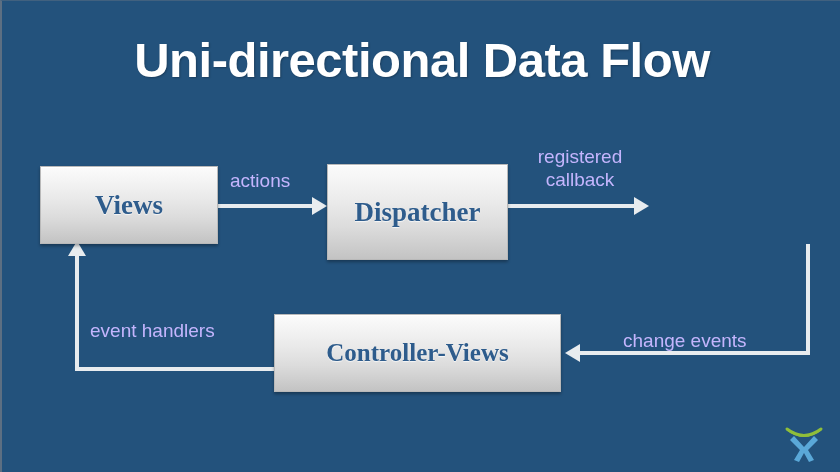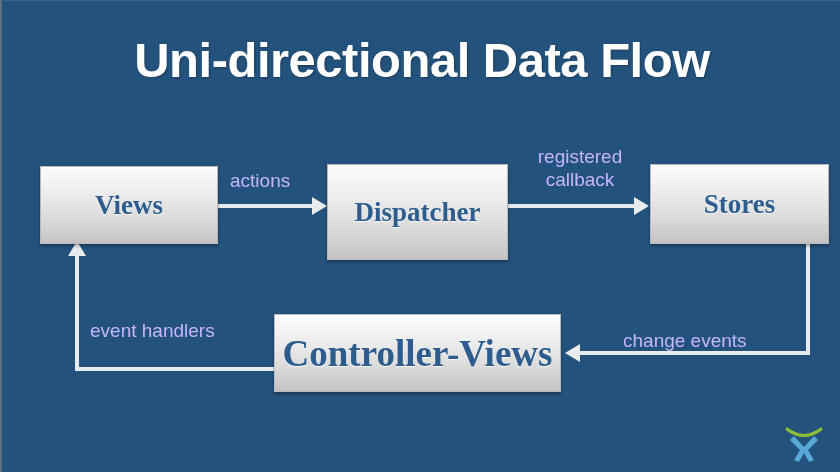--- a/index.html
+++ b/index.html
@@ -57,21 +57,21 @@
     z-index: 4;
   }
   .node .node-label {
     text-shadow: 0 1px 1px rgba(255,255,255,0.75);
     font-family: Liberation Serif, serif;
   }
 
   #node-views      { left: 38px;  top: 165px; width: 178px; height: 78px; font-size: 27px; }
   #node-dispatcher { left: 325px; top: 163px; width: 181px; height: 96px; font-size: 27px; }
   #node-stores     { left: 648px; top: 163px; width: 179px; height: 80px; font-size: 27px; }
-  #node-controller { left: 272px; top: 313px; width: 287px; height: 78px; font-size: 37px; }
+  #node-controller { left: 272px; top: 313px; width: 287px; height: 78px; font-size: 25px; }
 
   
   .line {
     position: absolute;
     background: #e8ecef;
     z-index: 2;
   }
   .line.h { height: 4px; }
   .line.v { width: 4px; }
 
@@ -165,23 +165,20 @@
   <div class="edge-label" id="label-event">event handlers</div>
 
   <div class="node" id="node-views">
     <span class="node-label">Views</span>
   </div>
 
   <div class="node" id="node-dispatcher">
     <span class="node-label">Dispatcher</span>
   </div>
 
-  <div class="node" id="node-stores">
-    <span class="node-label">Stores</span>
-  </div>
 
   <div class="node" id="node-controller">
     <span class="node-label">Controller-Views</span>
   </div>
 
   <svg id="logo" viewBox="0 0 44 42">
     <path d="M4 8 Q22 22 40 8 Q22 16 4 8 Z" fill="#8fbe3a"></path>
     <path d="M5 7 Q22 20 39 7" stroke="#8fbe3a" stroke-width="3" fill="none" stroke-linecap="round"></path>
     <path d="M12 14 L22 25 L32 14 L36 18 L26 28 L32 38 L27 40 L22 31 L17 40 L12 38 L18 28 L8 18 Z" fill="#5aa8d8"></path>
   </svg>

